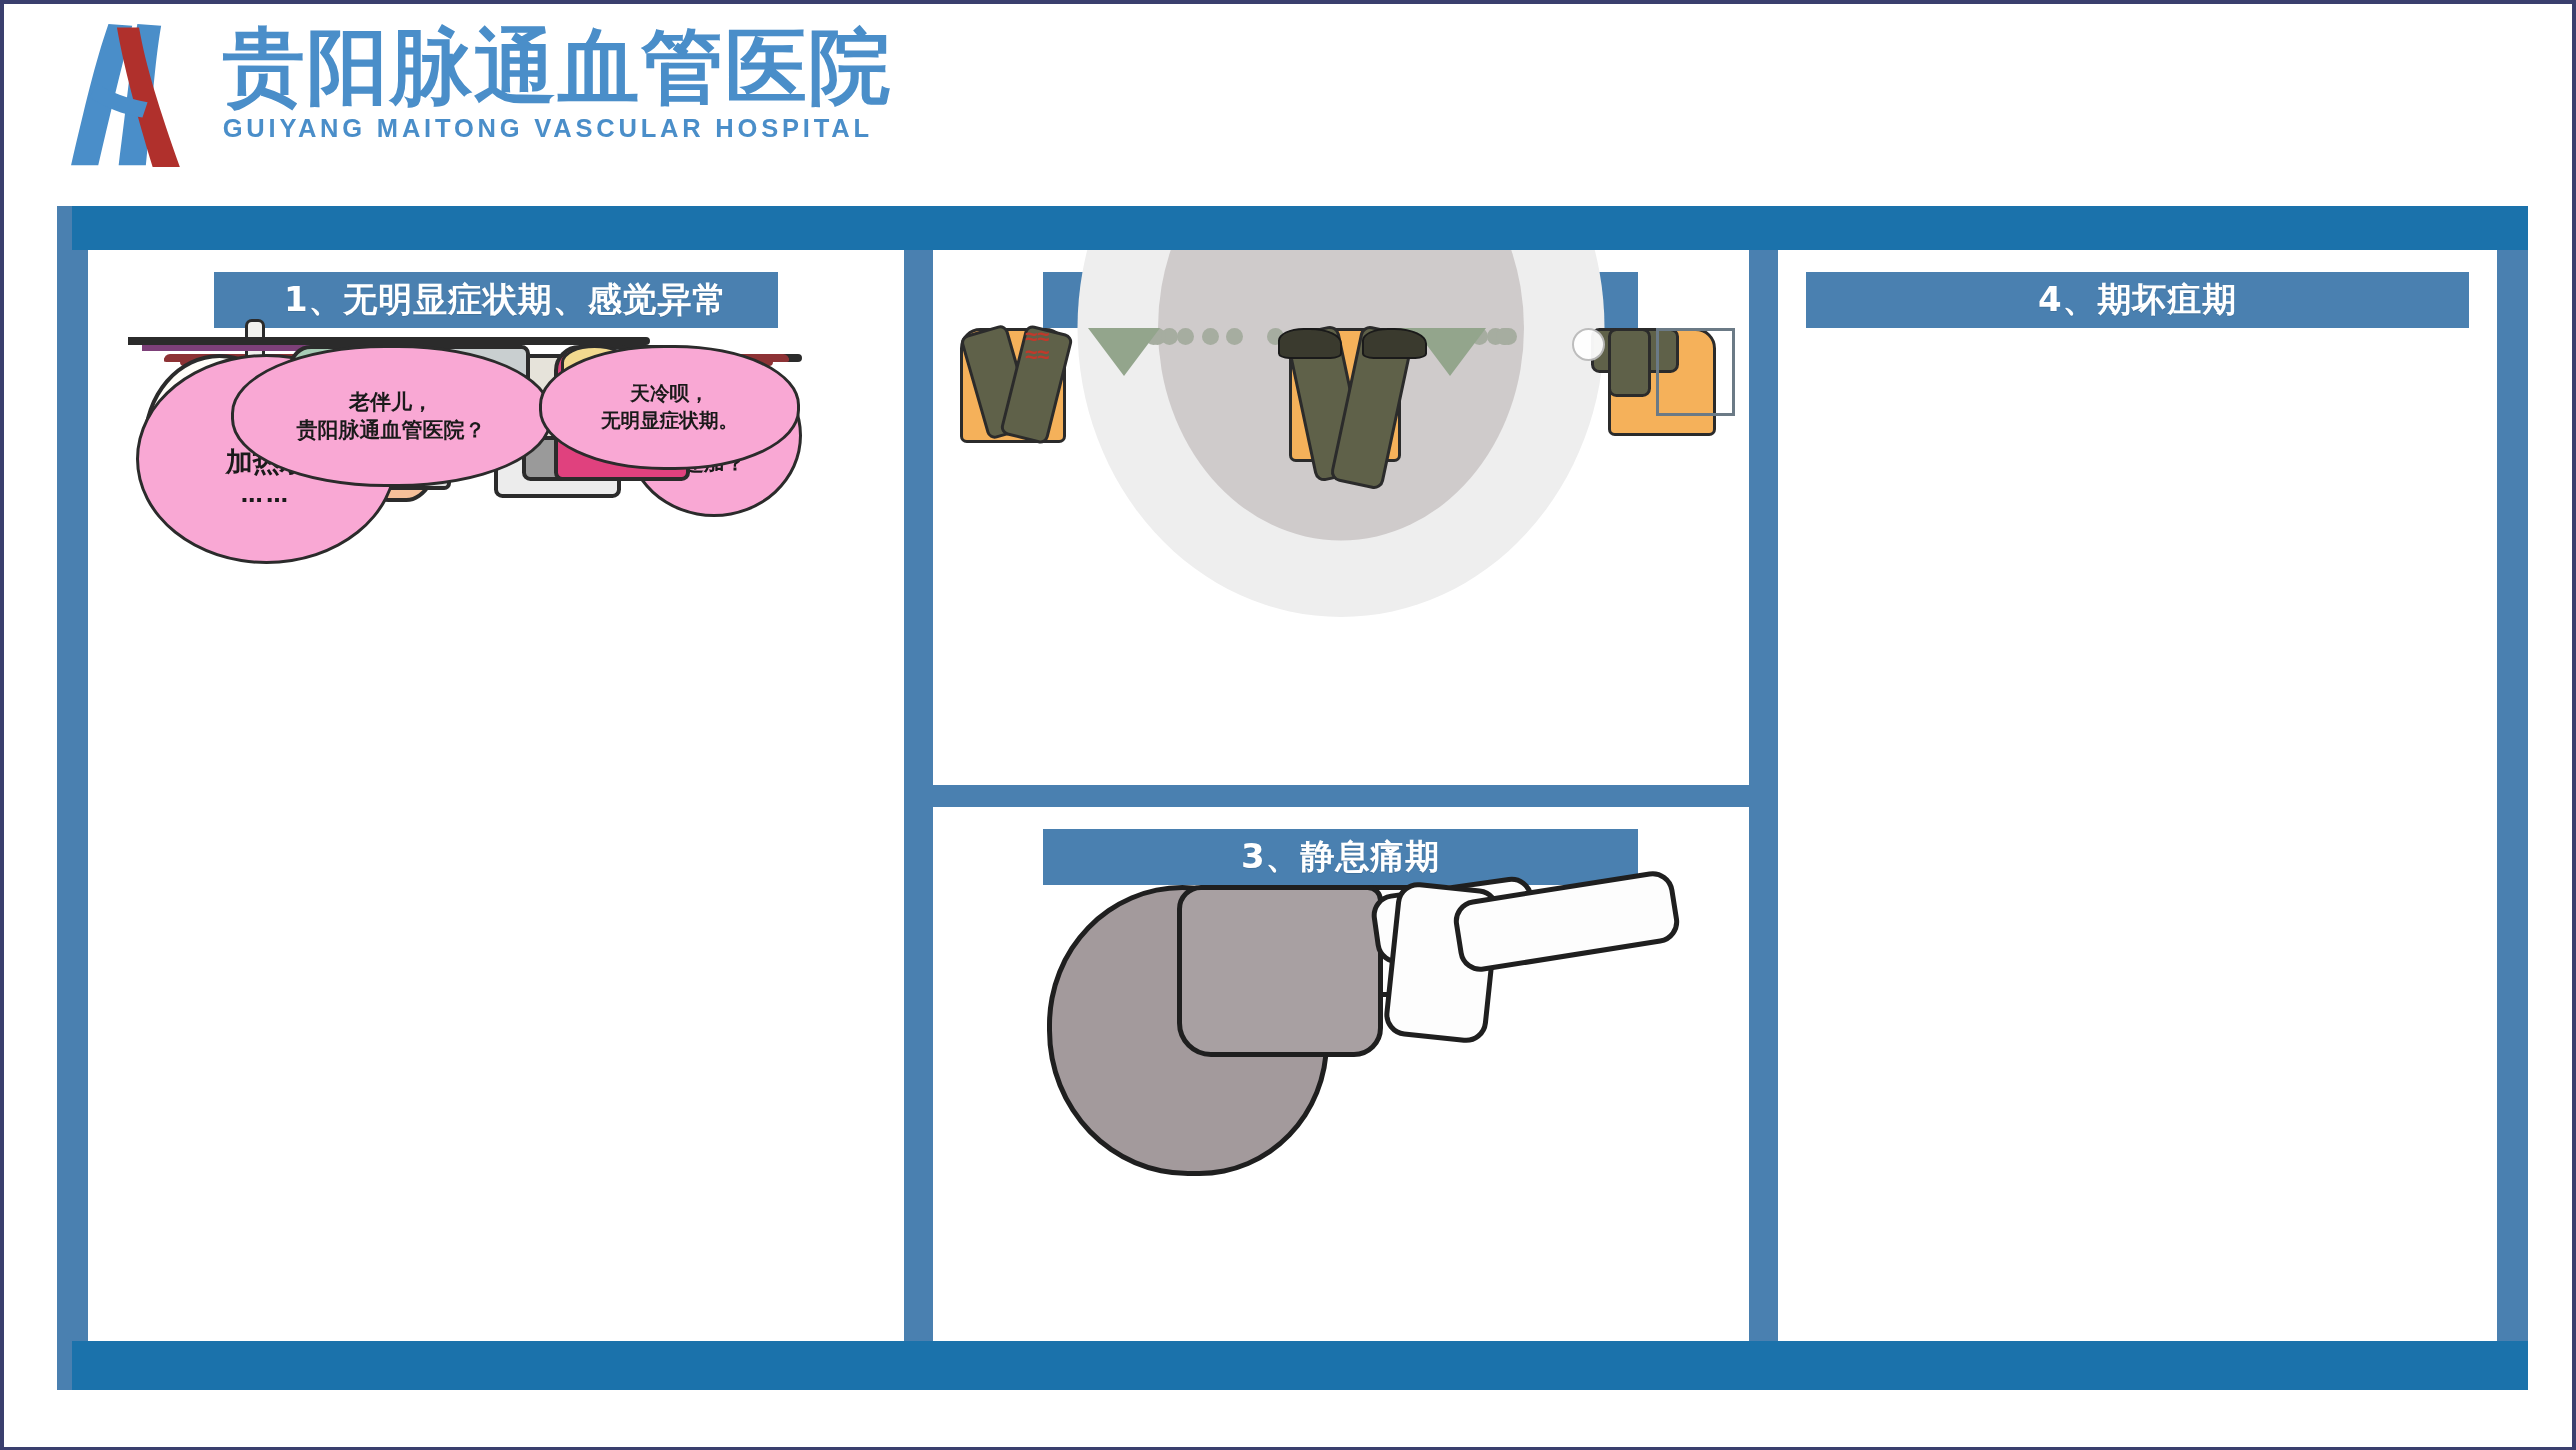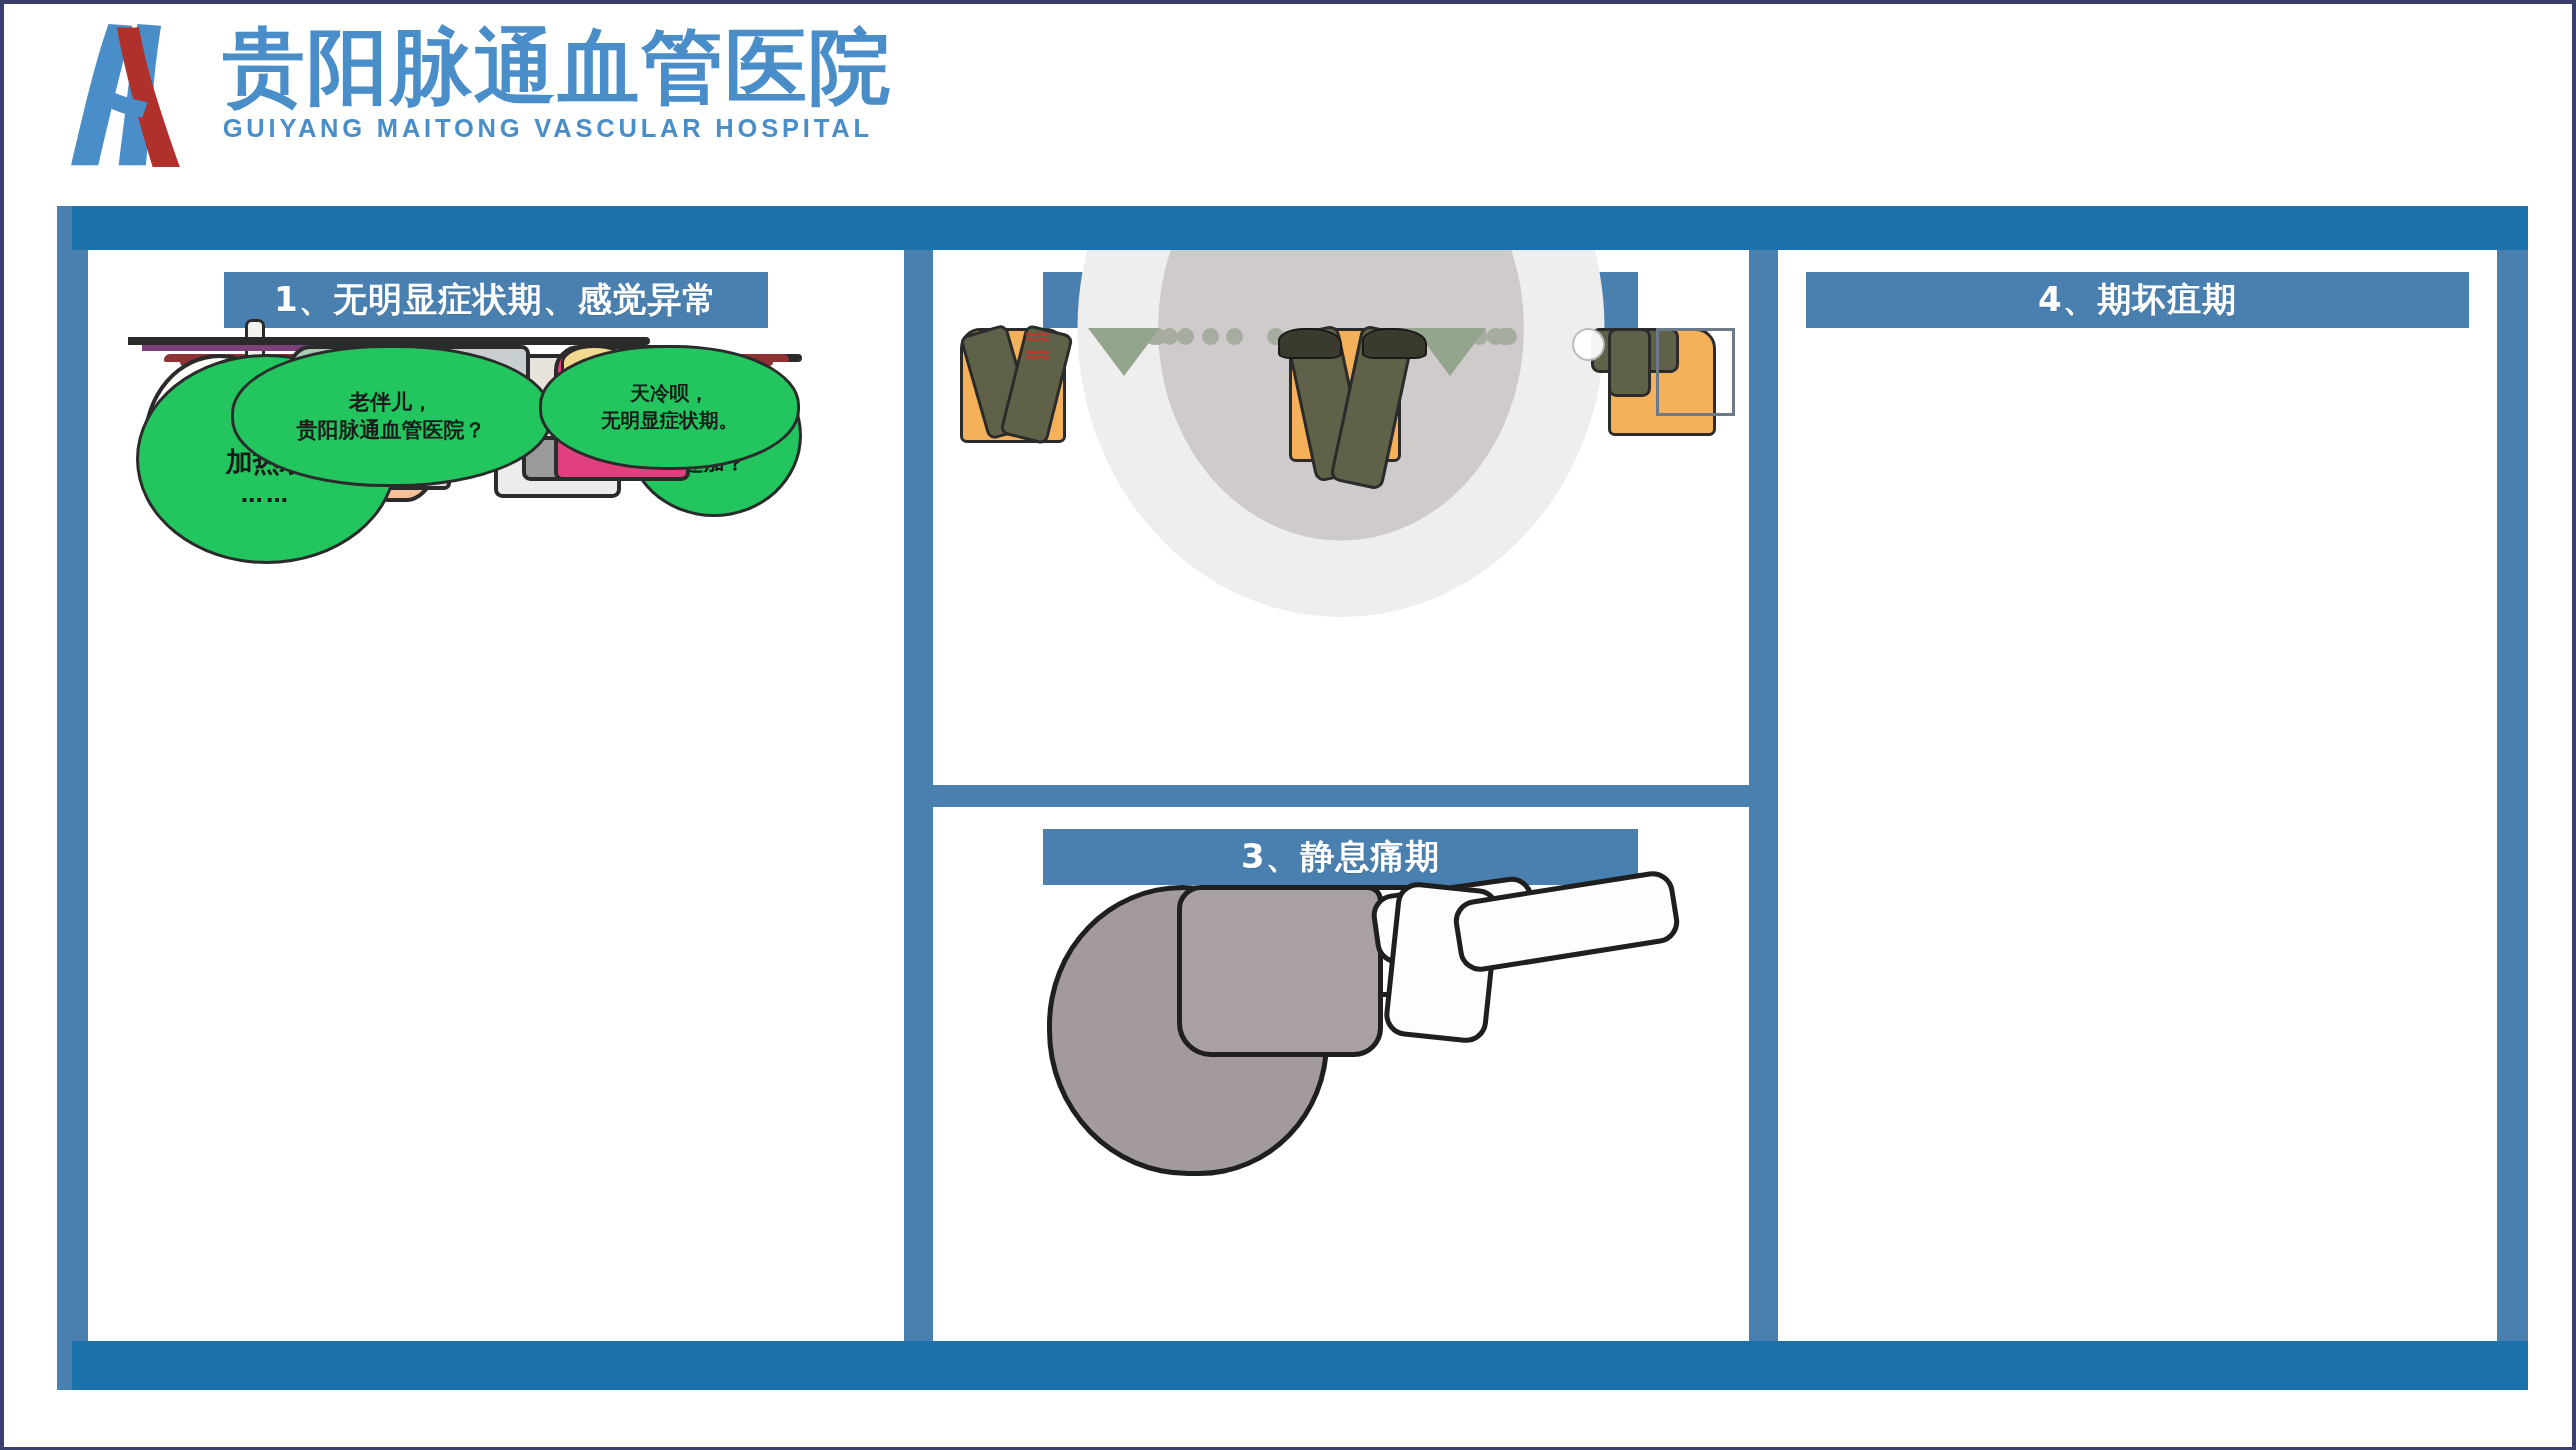--- a/index.html
+++ b/index.html
@@ -31,29 +31,29 @@
 
   .card{background:#ffffff;position:relative;box-sizing:border-box;overflow:hidden;}
   .card-full{flex:1;}
   .card-tall{flex:1;}
 
   
   .hdrbar{background:#4a80b0;height:56px;display:flex;align-items:center;justify-content:center;margin:0 auto;}
   .hdrbar span{color:#fff;font-size:34px;font-weight:bold;letter-spacing:0.9px;
                font-family:"DejaVu Sans","Liberation Sans",sans-serif;white-space:nowrap;
                text-shadow:0 0.9px 0.9px rgba(0,0,0,.12);}
-  .hb1{width:544px;margin-top:22px;}
+  .hb1{width:544px;margin-top:22px;padding-left:20px;}
   .hb2{width:595px;margin-top:22px;}
   .hb3{width:595px;margin-top:22px;}
   .hb4{width:663px;margin-top:22px;}
 
   .art{flex:1;position:relative;}
 
   
-  .bubble{position:absolute;background:#22c55e;border:3.4px solid #2b2b2b;border-radius:50%;
+  .bubble{position:absolute;background:#f9a8d4;border:3.4px solid #2b2b2b;border-radius:50%;
           display:flex;flex-direction:column;align-items:center;justify-content:center;
           font-family:"DejaVu Sans","Liberation Sans",sans-serif;font-weight:bold;color:#1a1a1a;text-align:center;}
   .bubble .l{line-height:1.35;white-space:nowrap;}
 
   
   .s1{position:absolute;left:34px;top:25.5px;width:86%;height:90%;background:#fffdf8;}
   .sofa{position:absolute;left:6%;top:46%;width:88%;height:34%;background:#e8656a;border:4.3px solid #8d3235;border-radius:15.3px 15.3px 5.1px 5.1px;}
   .sofa:before{content:"";position:absolute;left:4%;top:-22%;width:92%;height:34%;background:#ef8287;border:4.3px solid #8d3235;border-radius:12px;}
   .sofa-arm{position:absolute;top:38%;width:9%;height:50%;background:#f3a0a4;border:4.3px solid #8d3235;border-radius:10.2px;}
   .sofa-arm.l{left:2%;} .sofa-arm.r{right:2%;}

